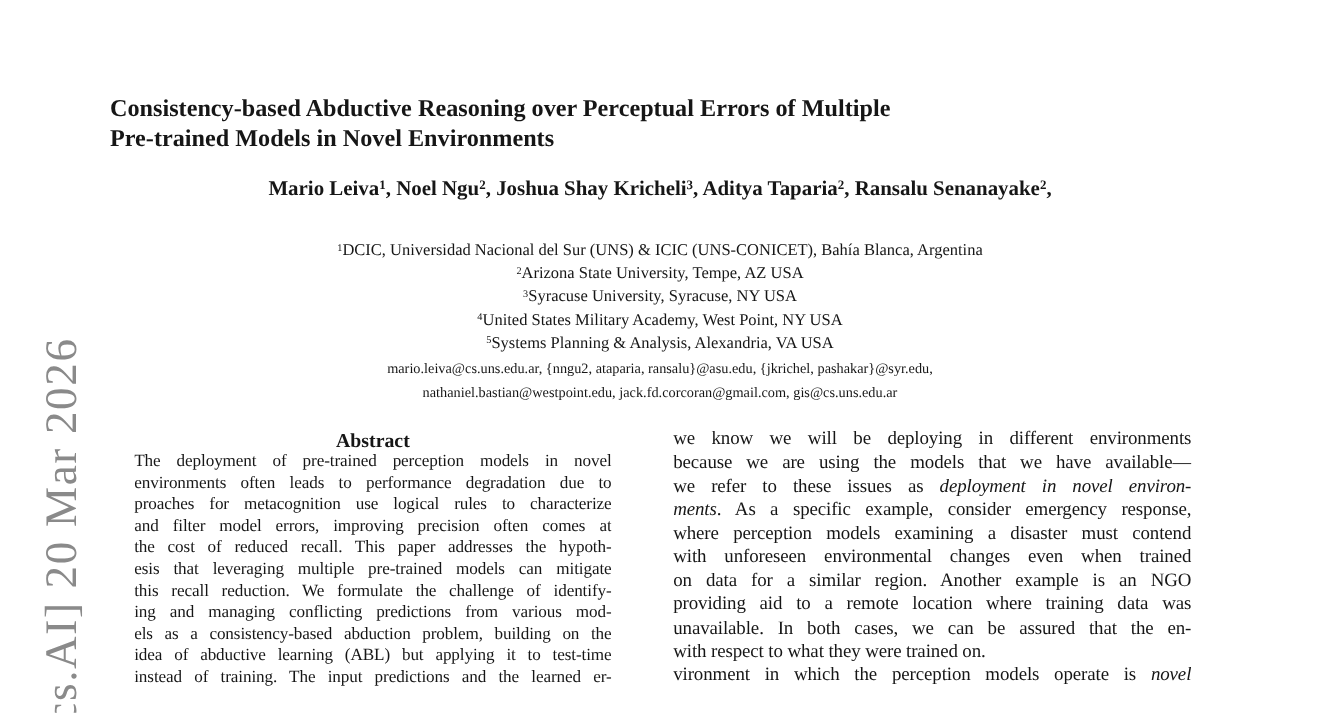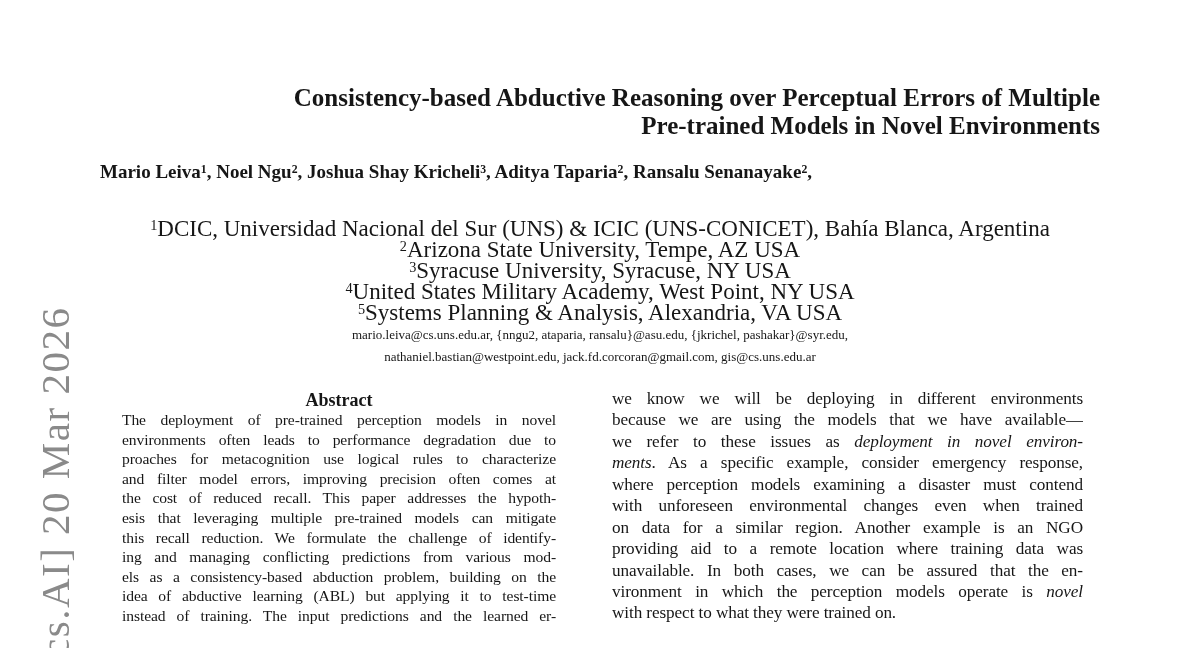--- a/index.html
+++ b/index.html
@@ -20,41 +20,41 @@
     white-space: nowrap;
     font-size: 41px;
     line-height: 50px;
     color: #8a8a8a;
     letter-spacing: 1.5px;
   }
 
   .title {
     position: absolute;
     left: 100px; top: 84px; width: 1000px;
-    text-align: right;
+    text-align: left;
     font-weight: bold;
-    font-size: 25px;
+    font-size: 22px;
     line-height: 28px;
     white-space: pre-line;
   }
 
   .authors {
     position: absolute;
     left: 100px; top: 158px; width: 1000px;
-    text-align: left;
+    text-align: center;
     font-weight: bold;
     font-size: 19px;
     line-height: 27px;
   }
 
   .affils {
     position: absolute;
     left: 100px; top: 218px; width: 1000px;
     text-align: center;
-    font-size: 23px;
+    font-size: 15px;
     line-height: 21px;
   }
 
   .emails {
     position: absolute;
     left: 100px; top: 324px; width: 1000px;
     text-align: center;
     font-size: 13px;
     line-height: 21.6px;
   }
@@ -153,18 +153,18 @@
   <div class="col-right" id="right-col">
       <div class="rc-line"><span>we know we will be deploying in different environments</span></div>
       <div class="rc-line"><span>because we are using the models that we have available—</span></div>
       <div class="rc-line"><span>we refer to these issues as </span><span class="it">deployment in novel environ-</span></div>
       <div class="rc-line"><span class="it">ments</span><span>. As a specific example, consider emergency response,</span></div>
       <div class="rc-line"><span>where perception models examining a disaster must contend</span></div>
       <div class="rc-line"><span>with unforeseen environmental changes even when trained</span></div>
       <div class="rc-line"><span>on data for a similar region. Another example is an NGO</span></div>
       <div class="rc-line"><span>providing aid to a remote location where training data was</span></div>
       <div class="rc-line"><span>unavailable. In both cases, we can be assured that the en-</span></div>
+      <div class="rc-line end"><span>with respect to what they were trained on.</span></div>
       <div class="rc-line"><span>vironment in which the perception models operate is </span><span class="it">novel</span></div>
-      <div class="rc-line end"><span>with respect to what they were trained on.</span></div>
       <div class="rc-line indent"><span>Psychologists have shown that humans deal with novelty</span></div>
     </div>
 
 </div>
 
 </body></html>

